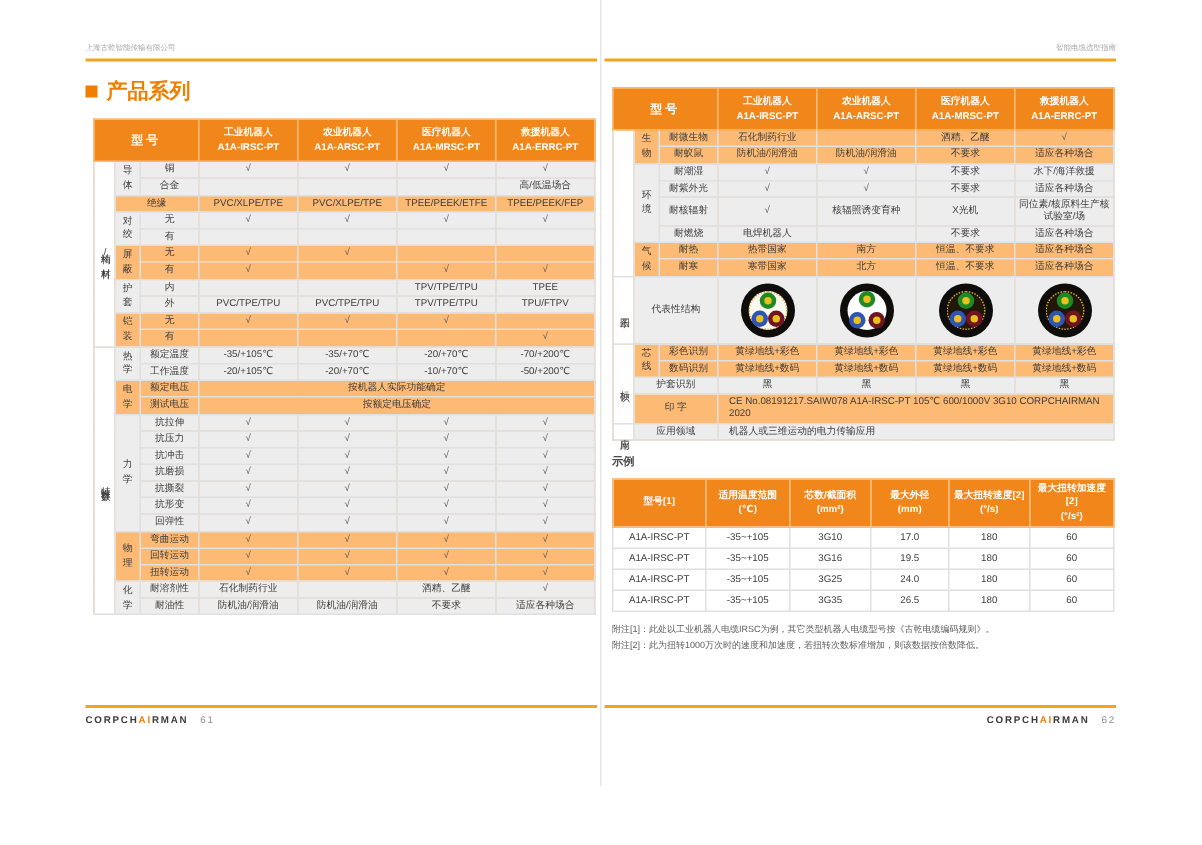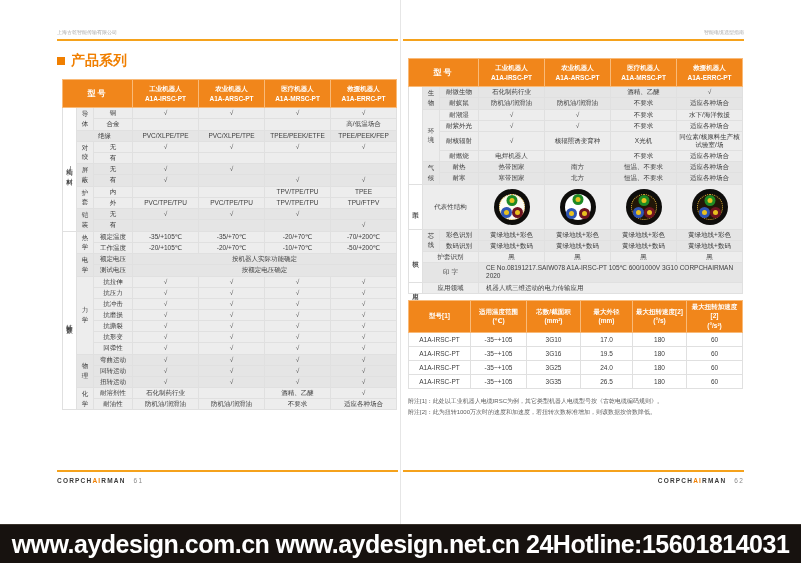--- a/index.html
+++ b/index.html
@@ -15,21 +15,21 @@
   .head-note{display:block;font-size:5px;color:#a9a9a9;height:9px;line-height:9px;}
   .page-right .head-note{text-align:right;}
   .head-rule{height:2px;background:#F5A21C;margin-top:2px;}
 
   .sec-title{margin-top:11px;display:flex;align-items:center;gap:6px;color:#F07F00;font-size:14px;font-weight:bold;}
   .sq{width:8px;height:8px;background:#F07F00;display:inline-block;}
   .sub-title{margin-top:16px;display:flex;align-items:center;gap:4px;color:#F07F00;font-size:9px;font-weight:bold;}
   .dia{font-size:7px;color:#F5A21C;}
 
   .spec-wrap{margin-top:9px;margin-left:5px;}
-  table.spec{width:334px;table-layout:fixed;border-collapse:collapse;background:#e5e5e5;}
+  table.spec{width:334px;table-layout:fixed;border-collapse:collapse;background:#fdba74;}
   .spec th,.spec td{border:1px solid #e0e0e0;font-weight:normal;font-size:6.5px;color:#3c3c3c;text-align:center;vertical-align:middle;padding:1px 2px;height:10px;line-height:1.25;}
   .spec thead th{background:#F1861B;color:#fff;border:1px solid #f9ba78;font-size:6.5px;font-weight:bold;white-space:pre-line;height:28px;line-height:1.5;}
   .spec thead th.corner{font-size:8px;letter-spacing:2px;}
   .spec .secth{writing-mode:vertical-rl;text-orientation:upright;background:#fff;letter-spacing:1px;font-size:6.5px;padding:2px 0;}
   .spec .bandth{word-break:break-all;line-height:1.5;padding:1px 3px;}
   .spec tr.shade td,.spec tr.shade th.bandth,.spec tr.shade th.rowth{background:#ededed;}
   .spec td.spanleft{text-align:left;padding-left:7px;}
   .spec td.check{color:#555;}
 
   .cable{width:36px;height:36px;border-radius:50%;background:#0e0d0b;margin:3px auto;padding:5px;}
@@ -466,20 +466,21 @@
             </tr>
             <tr class="shade">
               <th class="secth" rowspan="1">应用</th>
               <th class="rowth" colspan="2">应用领域</th>
               <td class="spanleft" colspan="4">机器人或三维运动的电力传输应用</td>
             </tr>
           </tbody>
         </table>
       </div>
 
+    <div class="example-label">示例</div>
     <div class="example-wrap" id="example-table">
         <table class="example">
           <colgroup>
             <col style="width: 62px;">
             <col style="width: 56px;">
             <col style="width: 54px;">
             <col style="width: 52px;">
             <col style="width: 54px;">
             <col style="width: 56px;">
           </colgroup>
@@ -541,17 +542,14 @@
     </div>
 
     <div class="page-foot">
       <div class="foot-rule"></div>
       <div class="brand">
         <span>CORPCH</span><span class="accent">AI</span><span>RMAN</span><span class="pg">62</span>
       </div>
     </div>
   </div>
 
-  <div class="banner">
-    <span>www.aydesign.com.cn www.aydesign.net.cn 24Hotline:15601814031</span>
-  </div>
 
 </div>
 
 </body></html>

